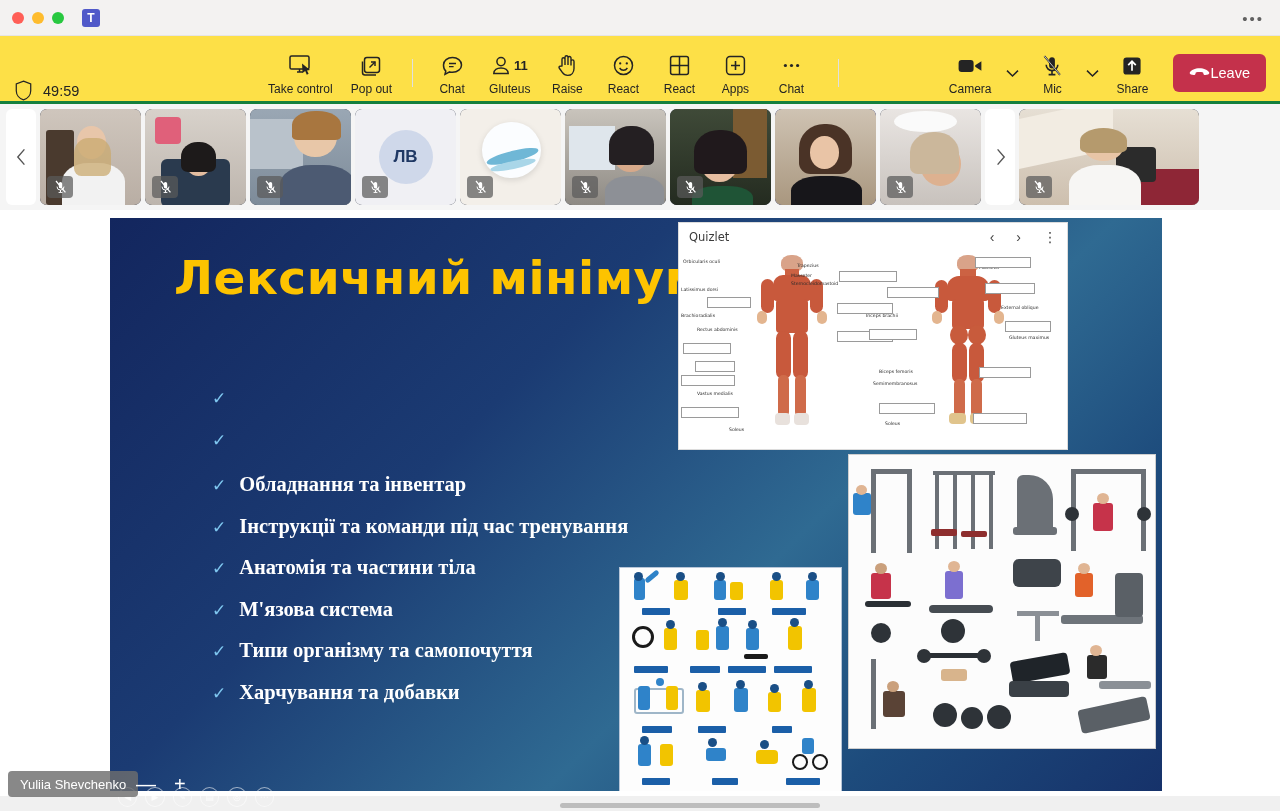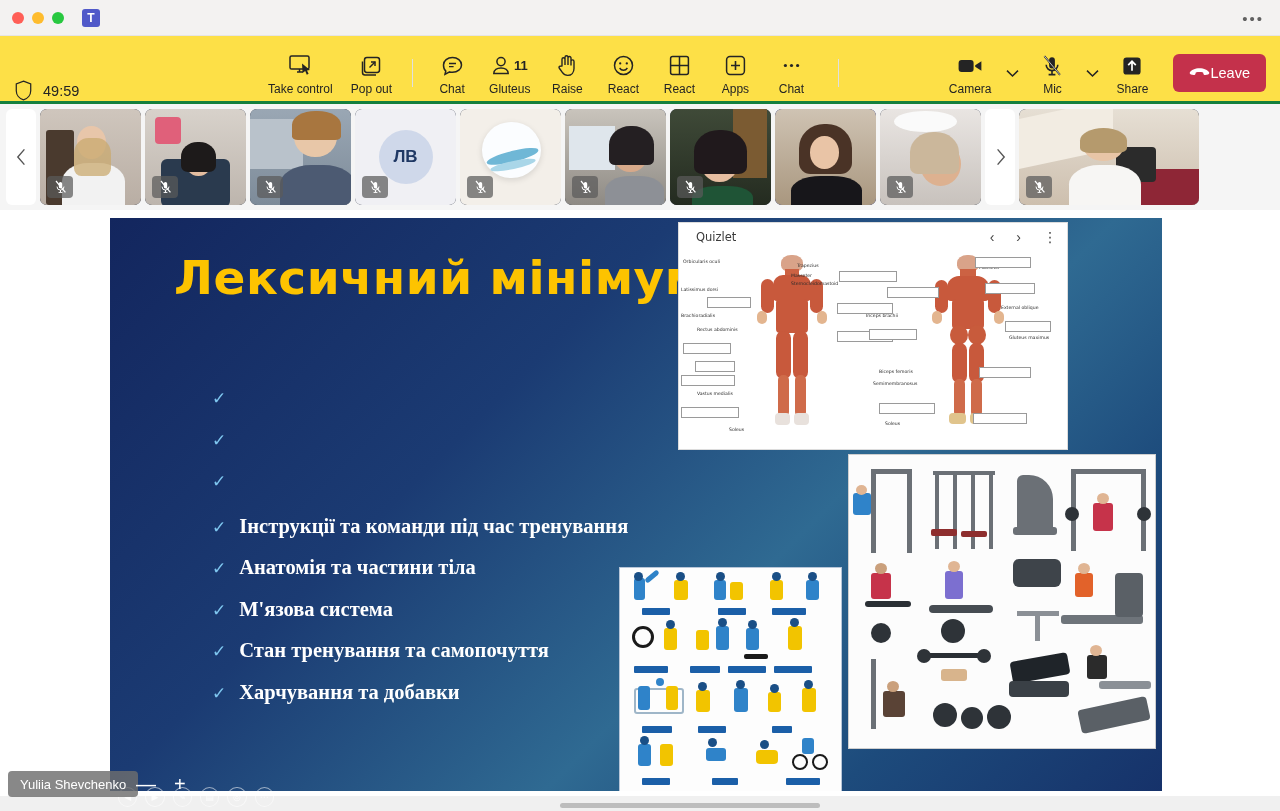--- a/index.html
+++ b/index.html
@@ -108,21 +108,21 @@
   .bullet .txt {
     color: #fff; font-size: 20.5px; font-weight: 700;
     font-family: "Liberation Serif", "DejaVu Serif", serif; white-space: nowrap;
   }
 
   
   .quizlet {
     position: absolute; left: 568px; top: 4px; width: 390px; height: 228px;
     background: #fff; border: 1px solid #dcdcdc; overflow: hidden;
   }
-  .qz-head { height: 28px; display: flex; align-items: center; padding: 0 17px; position: relative; }
+  .qz-head { height: 28px; display: flex; align-items: center; padding: 0 10px; position: relative; }
   .qz-title { font-size: 11.5px; color: #3b3b3b; font-family: "DejaVu Sans", sans-serif; }
   .qz-nav { position: absolute; right: 10px; top: 0; height: 28px; display: flex; align-items: center; gap: 22px; }
   .qz-nav span { color: #444; font-size: 14px; cursor: pointer; }
   .qz-body { position: relative; height: 200px; background: #fff; }
   .anat { position: absolute; top: 4px; width: 82px; height: 186px; }
   .anat.left { left: 72px; } .anat.right { left: 248px; }
   .torso { position: absolute; background: #c8593c; }
   .blankbox {
     position: absolute; background: #fff; border: 1px solid #9a9a9a; height: 11px;
   }
@@ -514,36 +514,37 @@
 
       <div class="bullets">
         <div class="bullet">
           <span class="ck">✓</span>
         </div>
         <div class="bullet">
           <span class="ck">✓</span>
         </div>
         <div class="bullet">
           <span class="ck">✓</span>
+          <span class="txt">Обладнання та інвентар</span>
         </div>
         <div class="bullet">
           <span class="ck">✓</span>
           <span class="txt">Інструкції та команди під час тренування</span>
         </div>
         <div class="bullet">
           <span class="ck">✓</span>
           <span class="txt"> Анатомія та частини тіла</span>
         </div>
         <div class="bullet">
           <span class="ck">✓</span>
           <span class="txt"> М'язова система</span>
         </div>
         <div class="bullet">
           <span class="ck">✓</span>
-          <span class="txt">Стан тренування та самопочуття</span>
+          <span class="txt">Типи організму та самопочуття</span>
         </div>
         <div class="bullet">
           <span class="ck">✓</span>
           <span class="txt">Харчування та добавки</span>
         </div>
       </div>
 
       <div class="quizlet">
         <div class="qz-head">
           <div class="qz-title">Quizlet</div>

